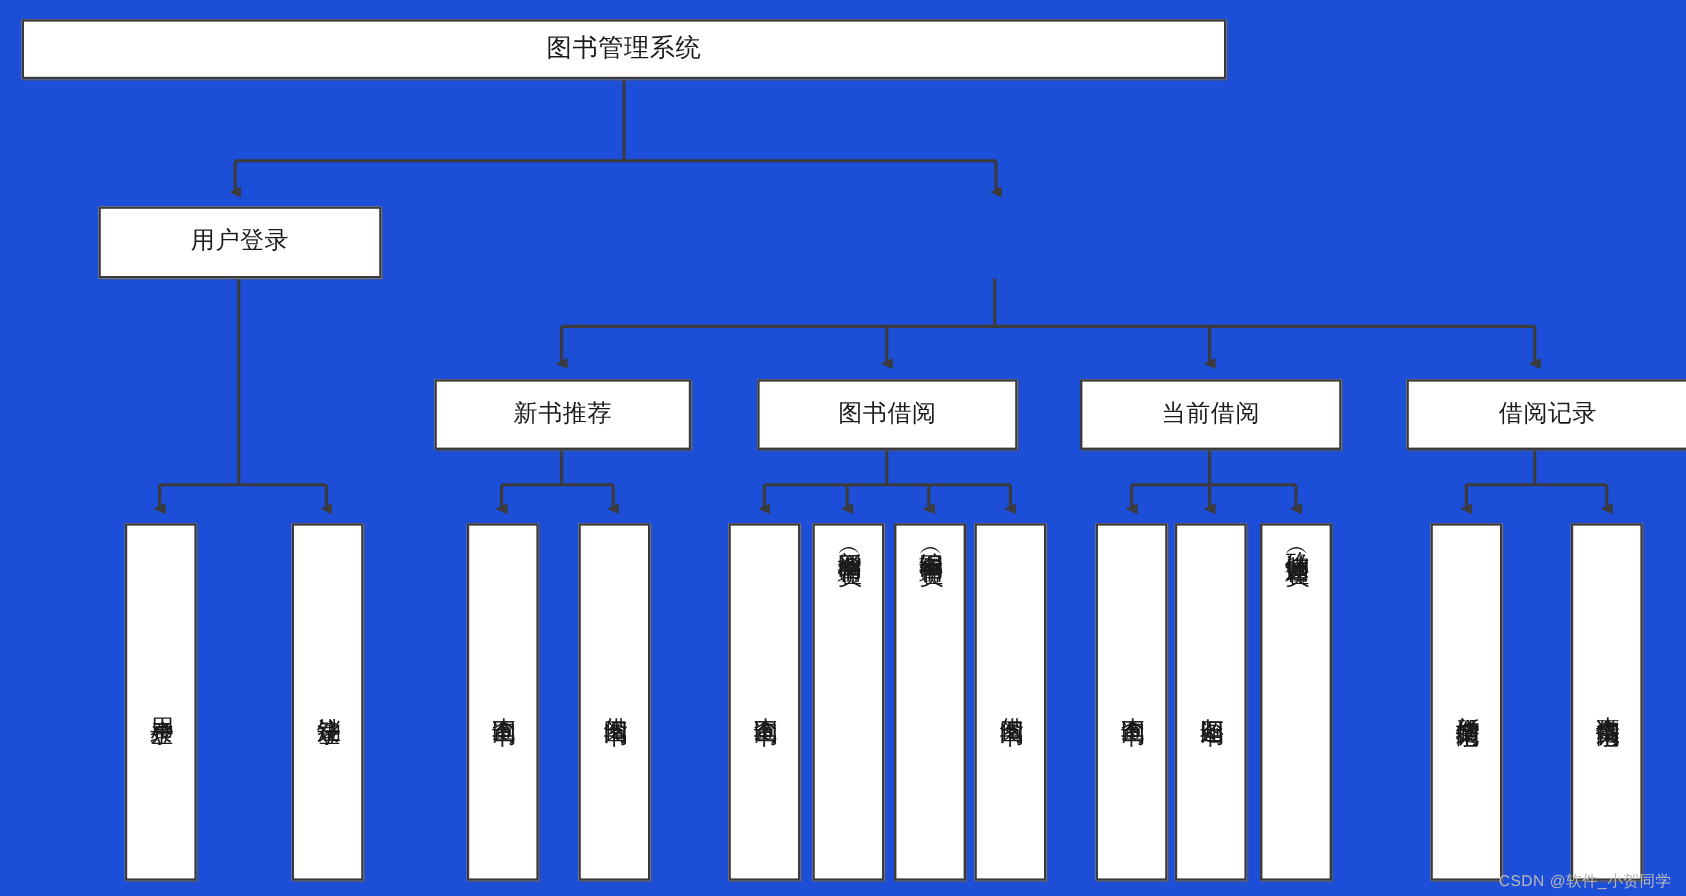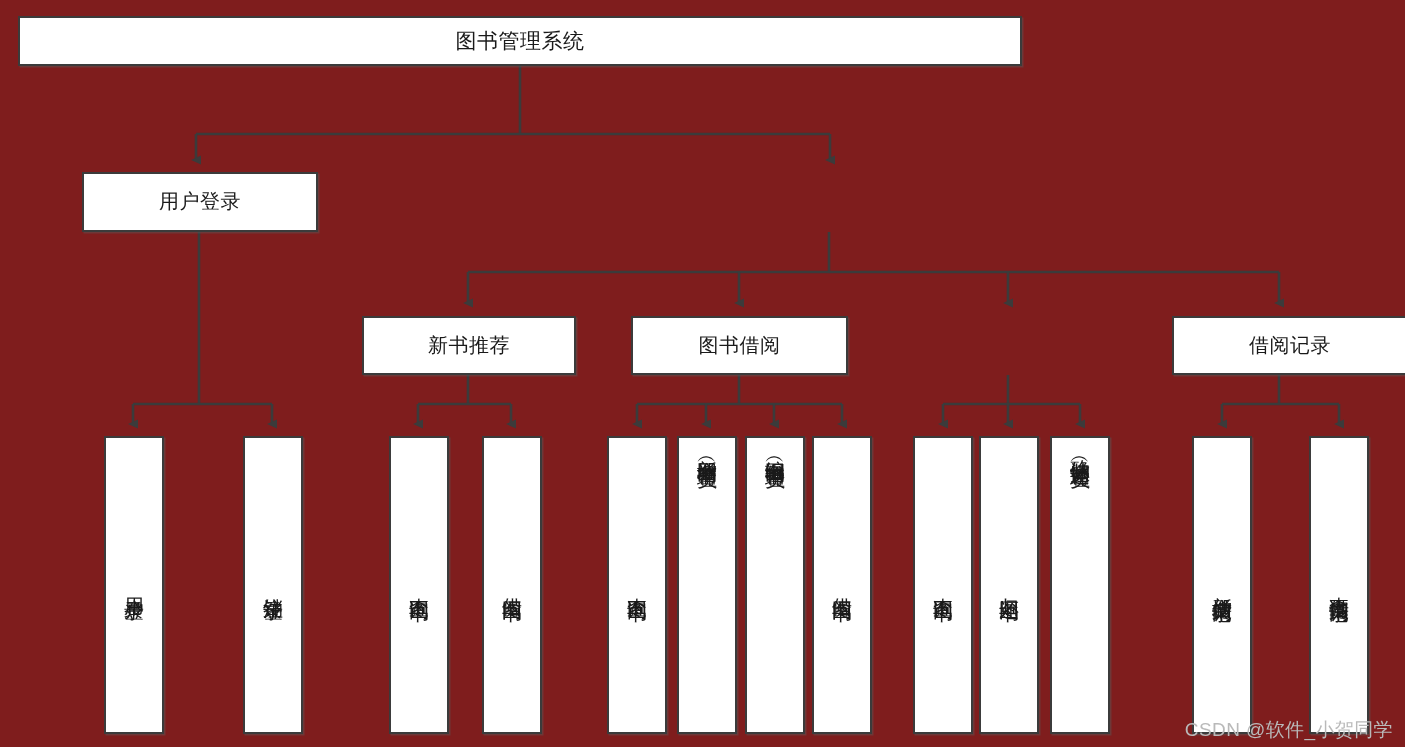--- a/index.html
+++ b/index.html
@@ -8,21 +8,21 @@
     padding: 0;
     background: #ffffff;
   }
   body {
     font-family: "Liberation Sans", "DejaVu Sans", sans-serif;
   }
   #canvas {
     position: relative;
     width: 1405px;
     height: 747px;
-    background: #7f1d1d;
+    background: #1d4ed8;
     overflow: hidden;
   }
   #wires {
     position: absolute;
     left: 0;
     top: 0;
     width: 1405px;
     height: 747px;
     pointer-events: none;
   }
@@ -60,21 +60,21 @@
     line-height: 1.26;
     letter-spacing: 1.5px;
     white-space: nowrap;
   }
   .node.leaf.center { align-items: center; padding-top: 0; }
 
   .watermark {
     position: absolute;
     right: 12px;
     bottom: 4px;
-    font-size: 19px;
+    font-size: 13px;
     color: #b9b9b9;
     white-space: nowrap;
     z-index: 3;
     letter-spacing: 0.4px;
     margin-top: 47px;
   }
 </style>
 </head>
 <body>
 
@@ -137,20 +137,23 @@
   <div class="node lvl2" style="left:82px; top:172px; width:236px; height:60px;">
     <span class="node-label">用户登录</span>
   </div>
 
   <div class="node lvl3" style="left:362px; top:316px; width:214px; height:59px;">
     <span class="node-label">新书推荐</span>
   </div>
   <div class="node lvl3" style="left:631px; top:316px; width:217px; height:59px;">
     <span class="node-label">图书借阅</span>
   </div>
+  <div class="node lvl3" style="left:900px; top:316px; width:218px; height:59px;">
+    <span class="node-label">当前借阅</span>
+  </div>
   <div class="node lvl3" style="left:1172px; top:316px; width:236px; height:59px;">
     <span class="node-label">借阅记录</span>
   </div>
 
   <div class="node leaf center" style="left:104px; top:436px; width:60px; height:298px;">
     <span class="node-label">用户登录</span>
   </div>
   <div class="node leaf center" style="left:243px; top:436px; width:60px; height:298px;">
     <span class="node-label">注销登录</span>
   </div>

